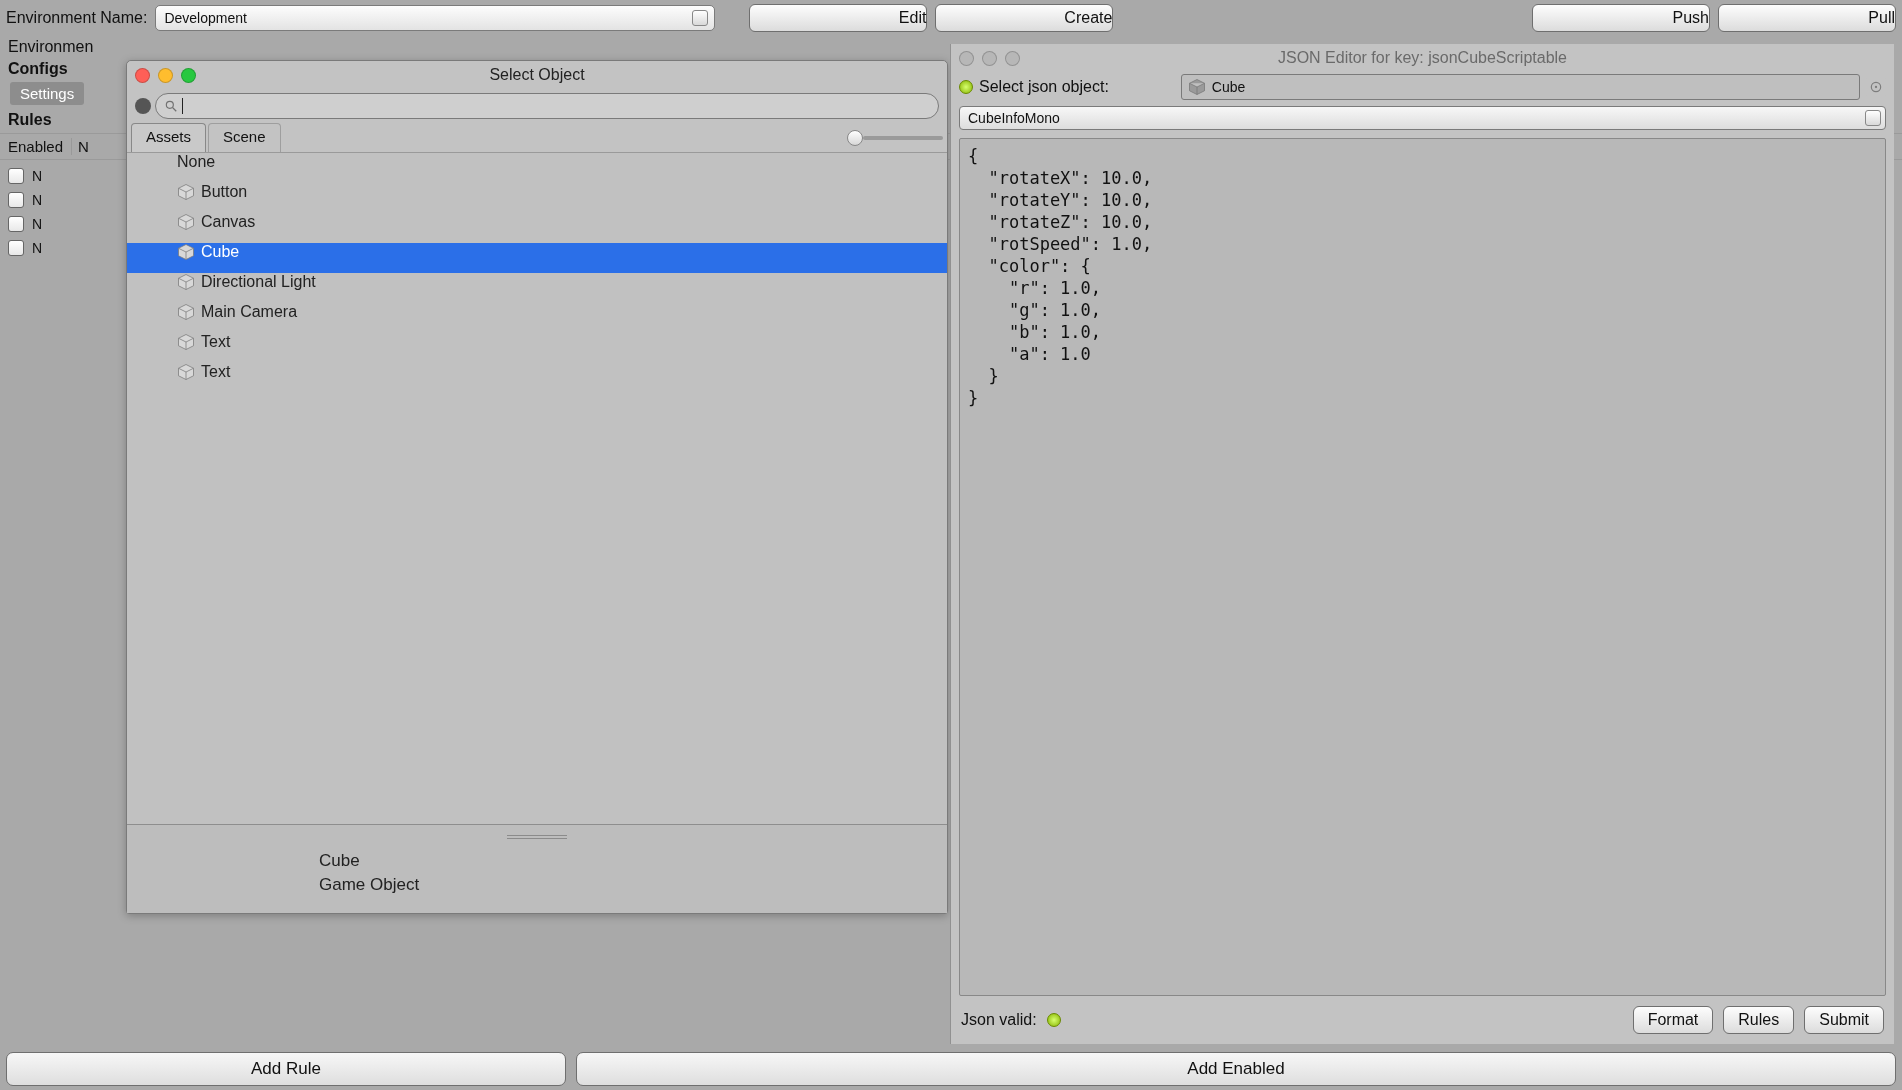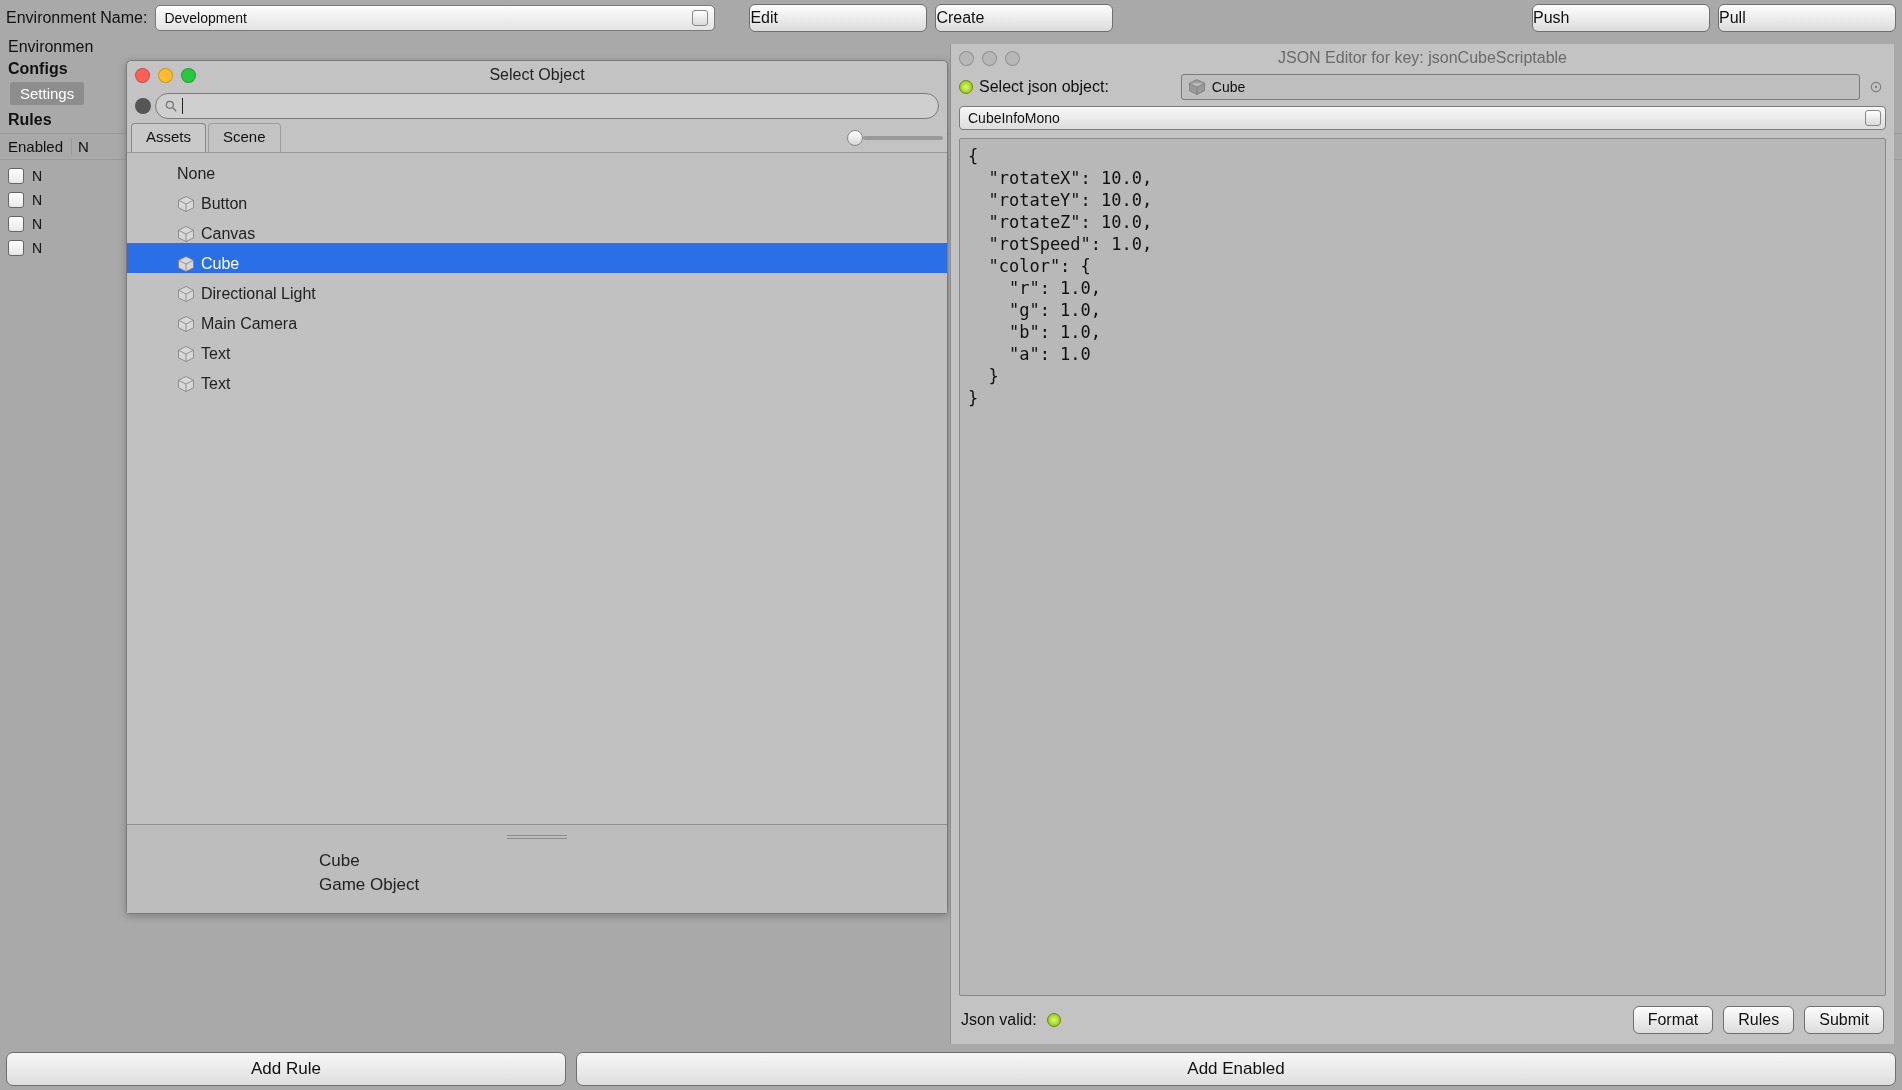--- a/index.html
+++ b/index.html
@@ -20,21 +20,21 @@
 }
 .env-select::after {
   content: ""; position: absolute; right: 6px; top: 50%; transform: translateY(-50%);
   width: 14px; height: 14px;
   background: linear-gradient(#fff,#d9d9d9); border: 1px solid #888; border-radius: 3px;
 }
 .toolbar-btn {
   flex: 0 0 178px; height: 28px;
   background: linear-gradient(#fdfdfd,#dcdcdc);
   border: 1px solid #6f6f6f; border-radius: 6px;
-  font-size: 16px; text-align: left; line-height: 26px;
+  font-size: 16px; text-align: right; line-height: 26px;
 }
 .toolbar-spacer { flex: 1; }
 .gap { width: 18px; }
 
 
 .row-label { font-size: 16px; padding: 2px 8px; }
 .bold2 { font-weight: 700; }
 .settings-pill {
   display: inline-block; padding: 3px 10px;
   background: #8d8d8d; color: #fff; border-radius: 3px;
@@ -94,21 +94,21 @@
   background: #c3c3c3; border-radius: 4px 4px 0 0;
   margin-right: 2px;
 }
 .tab.active { background: #c9c9c9; border-color: #888; }
 .zoom-slider { margin-left: auto; display: flex; align-items: center; gap: 0; }
 .slider-thumb { width: 16px; height: 16px; border-radius: 50%; background: linear-gradient(#fff,#d7d7d7); border: 1px solid #888; }
 .slider-track { width: 80px; height: 4px; background: #9a9a9a; border-radius: 2px; }
 
 .obj-list { flex: 1; overflow: auto; background: #c1c1c1; }
 .obj-item {
-  height: 30px; display: flex; align-items: flex-end; gap: 6px;
+  height: 30px; display: flex; align-items: flex-start; gap: 6px;
   padding-left: 50px; font-size: 16px; color: #222;
 }
 .obj-item.none { padding-left: 50px; }
 .obj-item.selected { background: #2b6fe8; color: #fff; }
 .cube-ico { width: 18px; height: 18px; display: inline-block; }
 .cube-ico svg { width: 18px; height: 18px; }
 
 .dlg-footer {
   border-top: 1px solid #8e8e8e; background: #bdbdbd;
   padding: 10px 12px 16px 12px;

